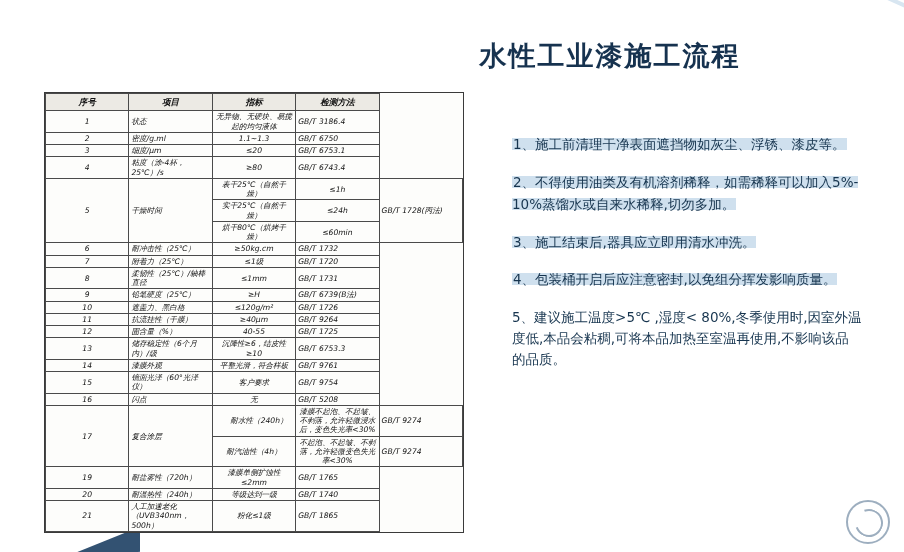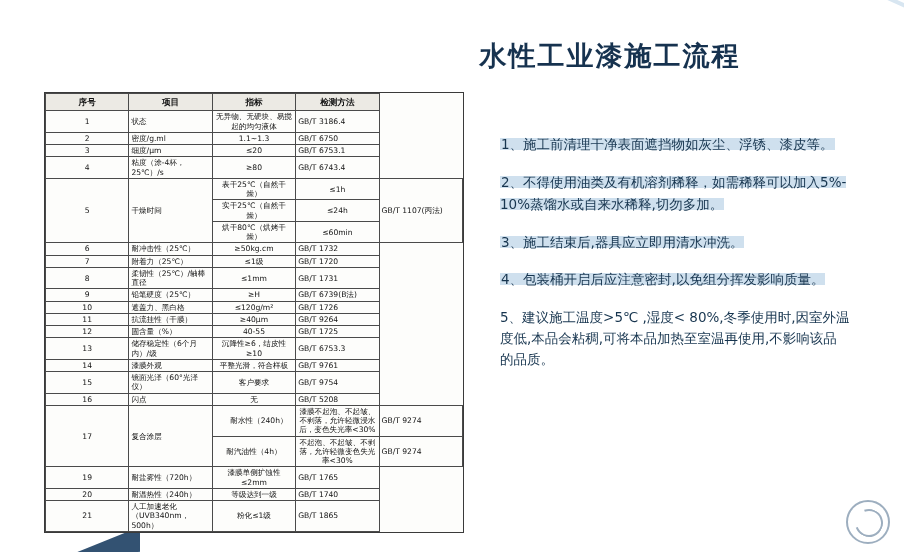--- a/index.html
+++ b/index.html
@@ -115,20 +115,21 @@
     background: #fdfdfb;
     border: 1px solid #3a3a3a;
   }
   table.spec {
     border-collapse: collapse;
     width: 100%;
     font-size: 7.6px;
     color: #111;
     font-family: "DejaVu Sans", "Liberation Sans", sans-serif;
     table-layout: fixed;
+    font-style: italic;
   }
   table.spec th, table.spec td {
     border: 1px solid #4a4a4a;
     padding: 1px 2px;
     vertical-align: middle;
     line-height: 1.22;
   }
   table.spec thead th {
     background: #eceae4;
     font-weight: bold;
@@ -138,21 +139,21 @@
   }
   td.c-no { width: 22px; text-align: center; }
   td.c-item { width: 136px; text-align: left; }
   td.c-index { width: 108px; text-align: center; padding-left: 3px; }
   td.c-method { width: 92px; text-align: left; padding-left: 3px; }
   td.sub-lbl { text-align: center; }
 
   
   .steps {
     position: absolute;
-    left: 500px;
+    left: 512px;
     top: 134px;
     width: 350px;
     color: #17354f;
     font-size: 13.5px;
     line-height: 1.62;
     font-family: "DejaVu Sans", "Liberation Sans", sans-serif;
   }
   .step {
     margin-bottom: 16px;
     position: relative;
@@ -238,21 +239,21 @@
           <td class="c-no">4</td>
           <td class="c-item">粘度（涂-4杯，25℃）/s</td>
           <td class="c-index">≥80</td>
           <td class="c-method">GB/T 6743.4</td>
         </tr>
         <tr>
           <td class="c-no" rowspan="3">5</td>
           <td class="c-item" rowspan="3" style="width: 46px;">干燥时间</td>
           <td class="c-item sub-lbl" style="width: 90px;">表干25℃（自然干燥）</td>
           <td class="c-index">≤1h</td>
-          <td class="c-method" rowspan="3">GB/T 1107(丙法)</td>
+          <td class="c-method" rowspan="3">GB/T 1728(丙法)</td>
         </tr>
         <tr>
           <td class="c-item sub-lbl" style="width: 90px;">实干25℃（自然干燥）</td>
           <td class="c-index">≤24h</td>
         </tr>
         <tr>
           <td class="c-item sub-lbl" style="width: 90px;">烘干80℃（烘烤干燥）</td>
           <td class="c-index">≤60min</td>
         </tr>
         <tr>

